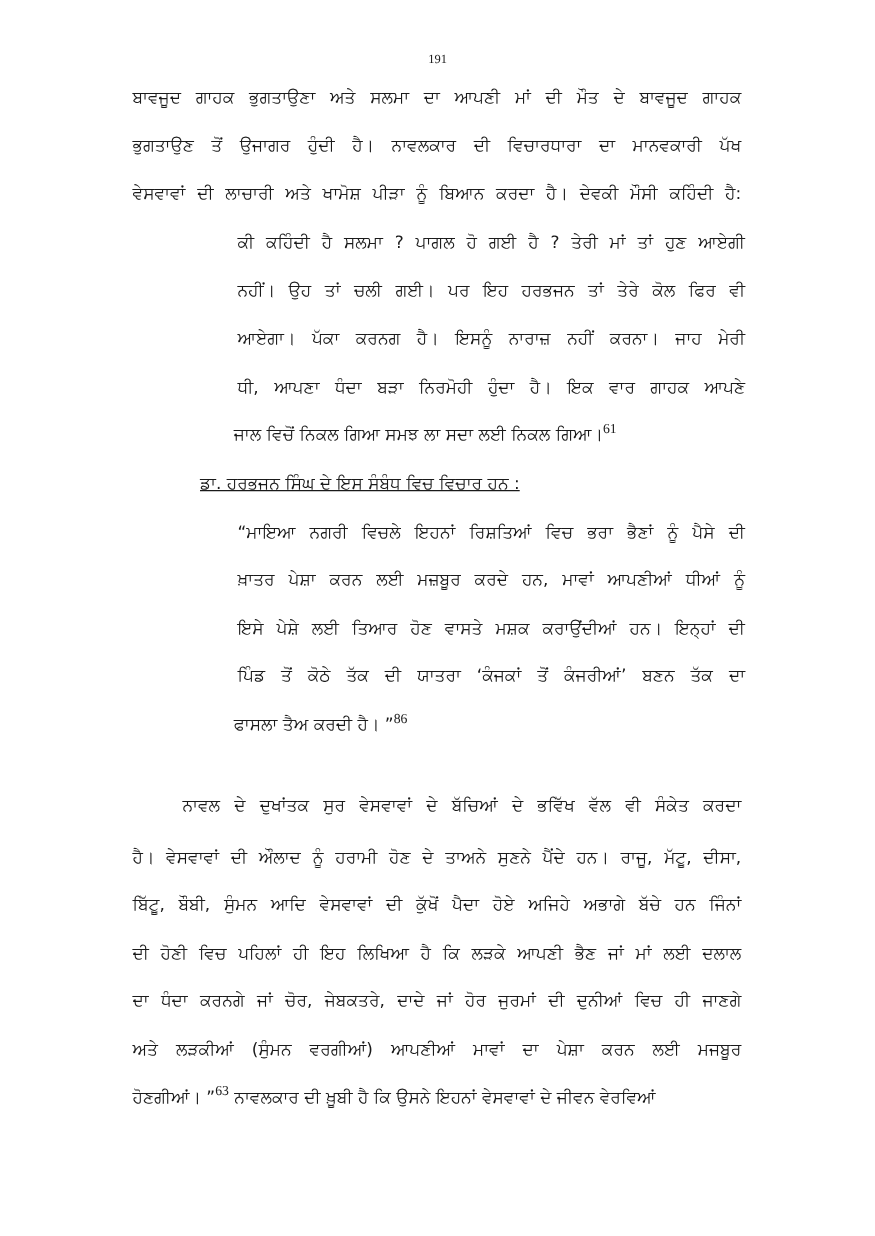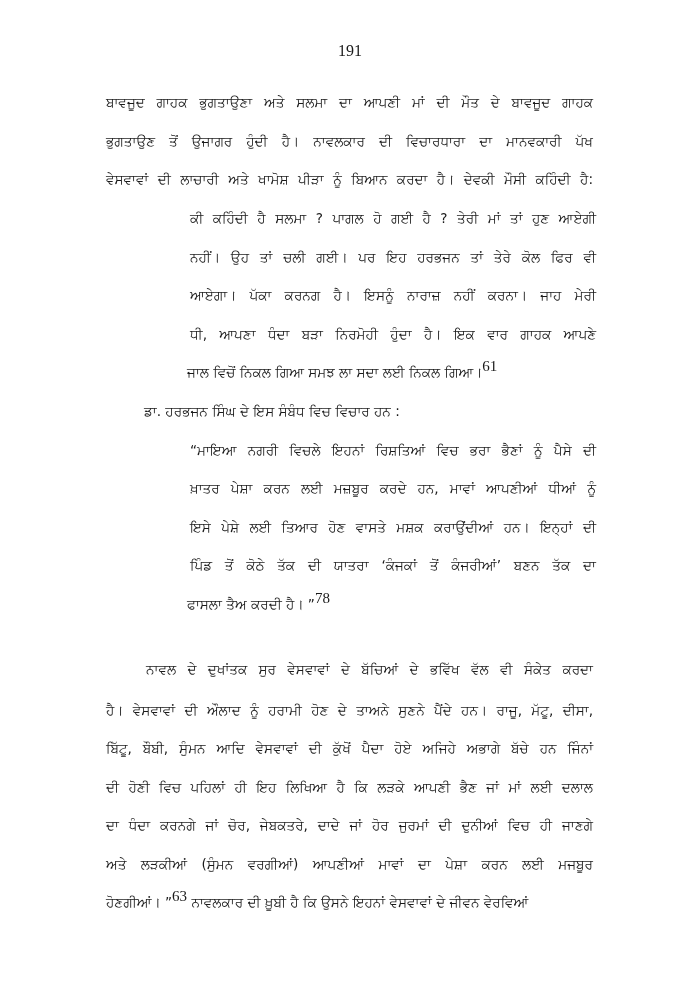--- a/index.html
+++ b/index.html
@@ -1,24 +1,24 @@
 <!DOCTYPE html>
 <html><head>
 <meta charset="utf-8">
 <style>
   html, body { margin: 0; padding: 0; background: #ffffff; }
   body { width: 700px; height: 989px; position: relative; overflow: hidden;
          font-family: "DejaVu Sans", "Liberation Sans", sans-serif; color: #1a1a1a; }
   .page-number { position: absolute; top: 42px; left: 0; width: 700px; text-align: center;
-                 font-family: "Liberation Serif", "DejaVu Serif", serif; font-size: 16px; }
-  .line { position: absolute; white-space: nowrap; font-size: 13.6px; line-height: 20px; margin-top: 24px; }
+                 font-family: "Liberation Serif", "DejaVu Serif", serif; font-size: 10px; }
+  .line { position: absolute; white-space: nowrap; font-size: 13.6px; line-height: 20px; }
   .just { left: 106px; width: 487px; text-align: justify; text-align-last: justify; }
   .quote { left: 190px; width: 406px; text-align: justify; text-align-last: justify; }
-  .ind1 { left: 144px; }
-  sup { font-family: "Liberation Serif", serif; font-size: 15px; vertical-align: 6px; line-height: 0; }
+  .ind1 { left: 160px; text-decoration: underline; }
+  sup { font-family: "Liberation Serif", serif; font-size: 11px; vertical-align: 6px; line-height: 0; }
 </style>
 </head>
 <body>
 
 <div>
   <div class="page-number">191</div>
 
   <div>
     <div class="line just" style="top:68px">ਬਾਵਜੂਦ ਗਾਹਕ ਭੁਗਤਾਉਣਾ ਅਤੇ ਸਲਮਾ ਦਾ ਆਪਣੀ ਮਾਂ ਦੀ ਮੌਤ ਦੇ ਬਾਵਜੂਦ ਗਾਹਕ</div>
     <div class="line just" style="top:107px">ਭੁਗਤਾਉਣ ਤੋਂ ਉਜਾਗਰ ਹੁੰਦੀ ਹੈ। ਨਾਵਲਕਾਰ ਦੀ ਵਿਚਾਰਧਾਰਾ ਦਾ ਮਾਨਵਕਾਰੀ ਪੱਖ</div>
@@ -36,21 +36,21 @@
   </div>
 
   <div class="line ind1" style="top:377px">ਡਾ. ਹਰਭਜਨ ਸਿੰਘ ਦੇ ਇਸ ਸੰਬੰਧ ਵਿਚ ਵਿਚਾਰ ਹਨ :</div>
 
   <div>
     <div class="line quote" style="top:416px">“ਮਾਇਆ ਨਗਰੀ ਵਿਚਲੇ ਇਹਨਾਂ ਰਿਸ਼ਤਿਆਂ ਵਿਚ ਭਰਾ ਭੈਣਾਂ ਨੂੰ ਪੈਸੇ ਦੀ</div>
     <div class="line quote" style="top:454px">ਖ਼ਾਤਰ ਪੇਸ਼ਾ ਕਰਨ ਲਈ ਮਜ਼ਬੂਰ ਕਰਦੇ ਹਨ, ਮਾਵਾਂ ਆਪਣੀਆਂ ਧੀਆਂ ਨੂੰ</div>
     <div class="line quote" style="top:493px">ਇਸੇ ਪੇਸ਼ੇ ਲਈ ਤਿਆਰ ਹੋਣ ਵਾਸਤੇ ਮਸ਼ਕ ਕਰਾਉਂਦੀਆਂ ਹਨ। ਇਨ੍ਹਾਂ ਦੀ</div>
     <div class="line quote" style="top:531px">ਪਿੰਡ ਤੋਂ ਕੋਠੇ ਤੱਕ ਦੀ ਯਾਤਰਾ ‘ਕੰਜਕਾਂ ਤੋਂ ਕੰਜਰੀਆਂ’ ਬਣਨ ਤੱਕ ਦਾ</div>
     <div class="line" style="top:570px; left:187px">
-      <span>ਫਾਸਲਾ ਤੈਅ ਕਰਦੀ ਹੈ। ”</span><sup>78</sup>
+      <span>ਫਾਸਲਾ ਤੈਅ ਕਰਦੀ ਹੈ। ”</span><sup>86</sup>
     </div>
   </div>
 
   <div>
     <div class="line" style="top:637px; left:146px; width:447px; text-align:justify; text-align-last:justify;font-family:Liberation Mono, monospace;">ਨਾਵਲ ਦੇ ਦੁਖਾਂਤਕ ਸੁਰ ਵੇਸਵਾਵਾਂ ਦੇ ਬੱਚਿਆਂ ਦੇ ਭਵਿੱਖ ਵੱਲ ਵੀ ਸੰਕੇਤ ਕਰਦਾ</div>
     <div class="line just" style="top:676px">ਹੈ। ਵੇਸਵਾਵਾਂ ਦੀ ਔਲਾਦ ਨੂੰ ਹਰਾਮੀ ਹੋਣ ਦੇ ਤਾਅਨੇ ਸੁਣਨੇ ਪੈਂਦੇ ਹਨ। ਰਾਜੂ, ਮੱਟੂ, ਦੀਸਾ,</div>
     <div class="line just" style="top:714px">ਬਿੱਟੂ, ਬੌਬੀ, ਸੁੰਮਨ ਆਦਿ ਵੇਸਵਾਵਾਂ ਦੀ ਕੁੱਖੋਂ ਪੈਦਾ ਹੋਏ ਅਜਿਹੇ ਅਭਾਗੇ ਬੱਚੇ ਹਨ ਜਿੰਨਾਂ</div>
     <div class="line just" style="top:753px">ਦੀ ਹੋਣੀ ਵਿਚ ਪਹਿਲਾਂ ਹੀ ਇਹ ਲਿਖਿਆ ਹੈ ਕਿ ਲੜਕੇ ਆਪਣੀ ਭੈਣ ਜਾਂ ਮਾਂ ਲਈ ਦਲਾਲ</div>
     <div class="line just" style="top:791px">ਦਾ ਧੰਦਾ ਕਰਨਗੇ ਜਾਂ ਚੋਰ, ਜੇਬਕਤਰੇ, ਦਾਦੇ ਜਾਂ ਹੋਰ ਜੁਰਮਾਂ ਦੀ ਦੁਨੀਆਂ ਵਿਚ ਹੀ ਜਾਣਗੇ</div>
     <div class="line just" style="top:830px">ਅਤੇ ਲੜਕੀਆਂ (ਸੁੰਮਨ ਵਰਗੀਆਂ) ਆਪਣੀਆਂ ਮਾਵਾਂ ਦਾ ਪੇਸ਼ਾ ਕਰਨ ਲਈ ਮਜਬੂਰ</div>

